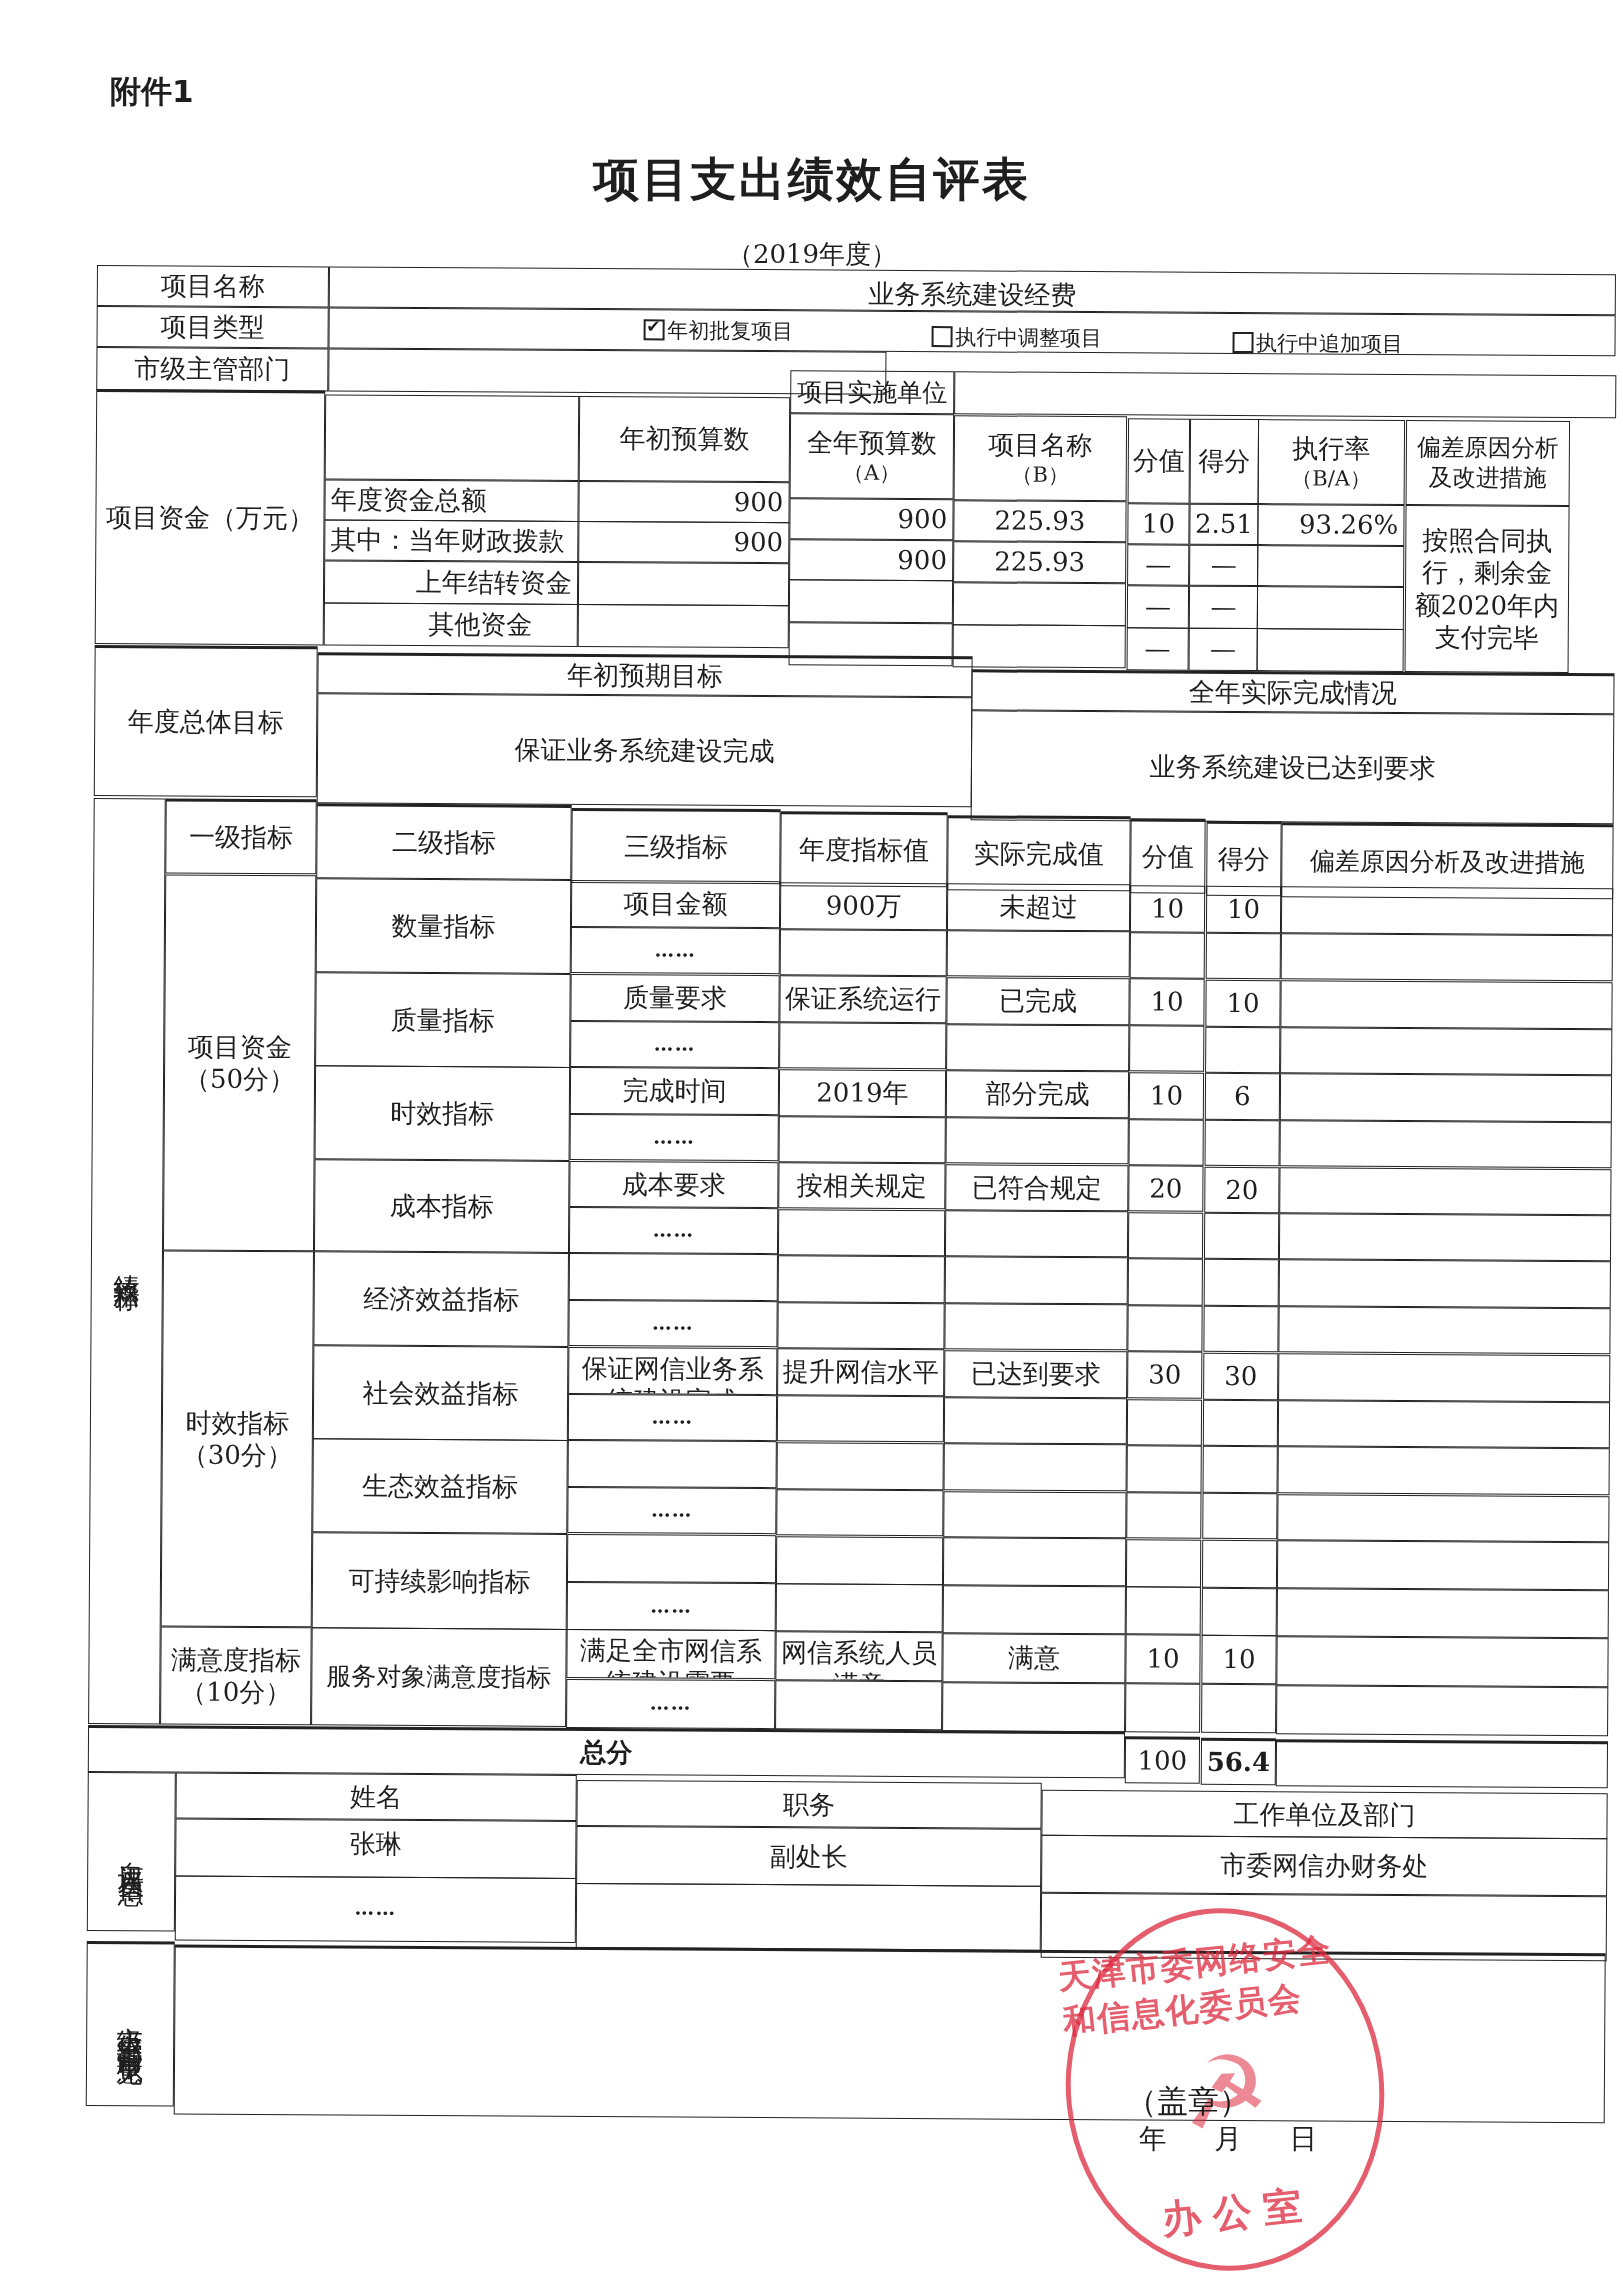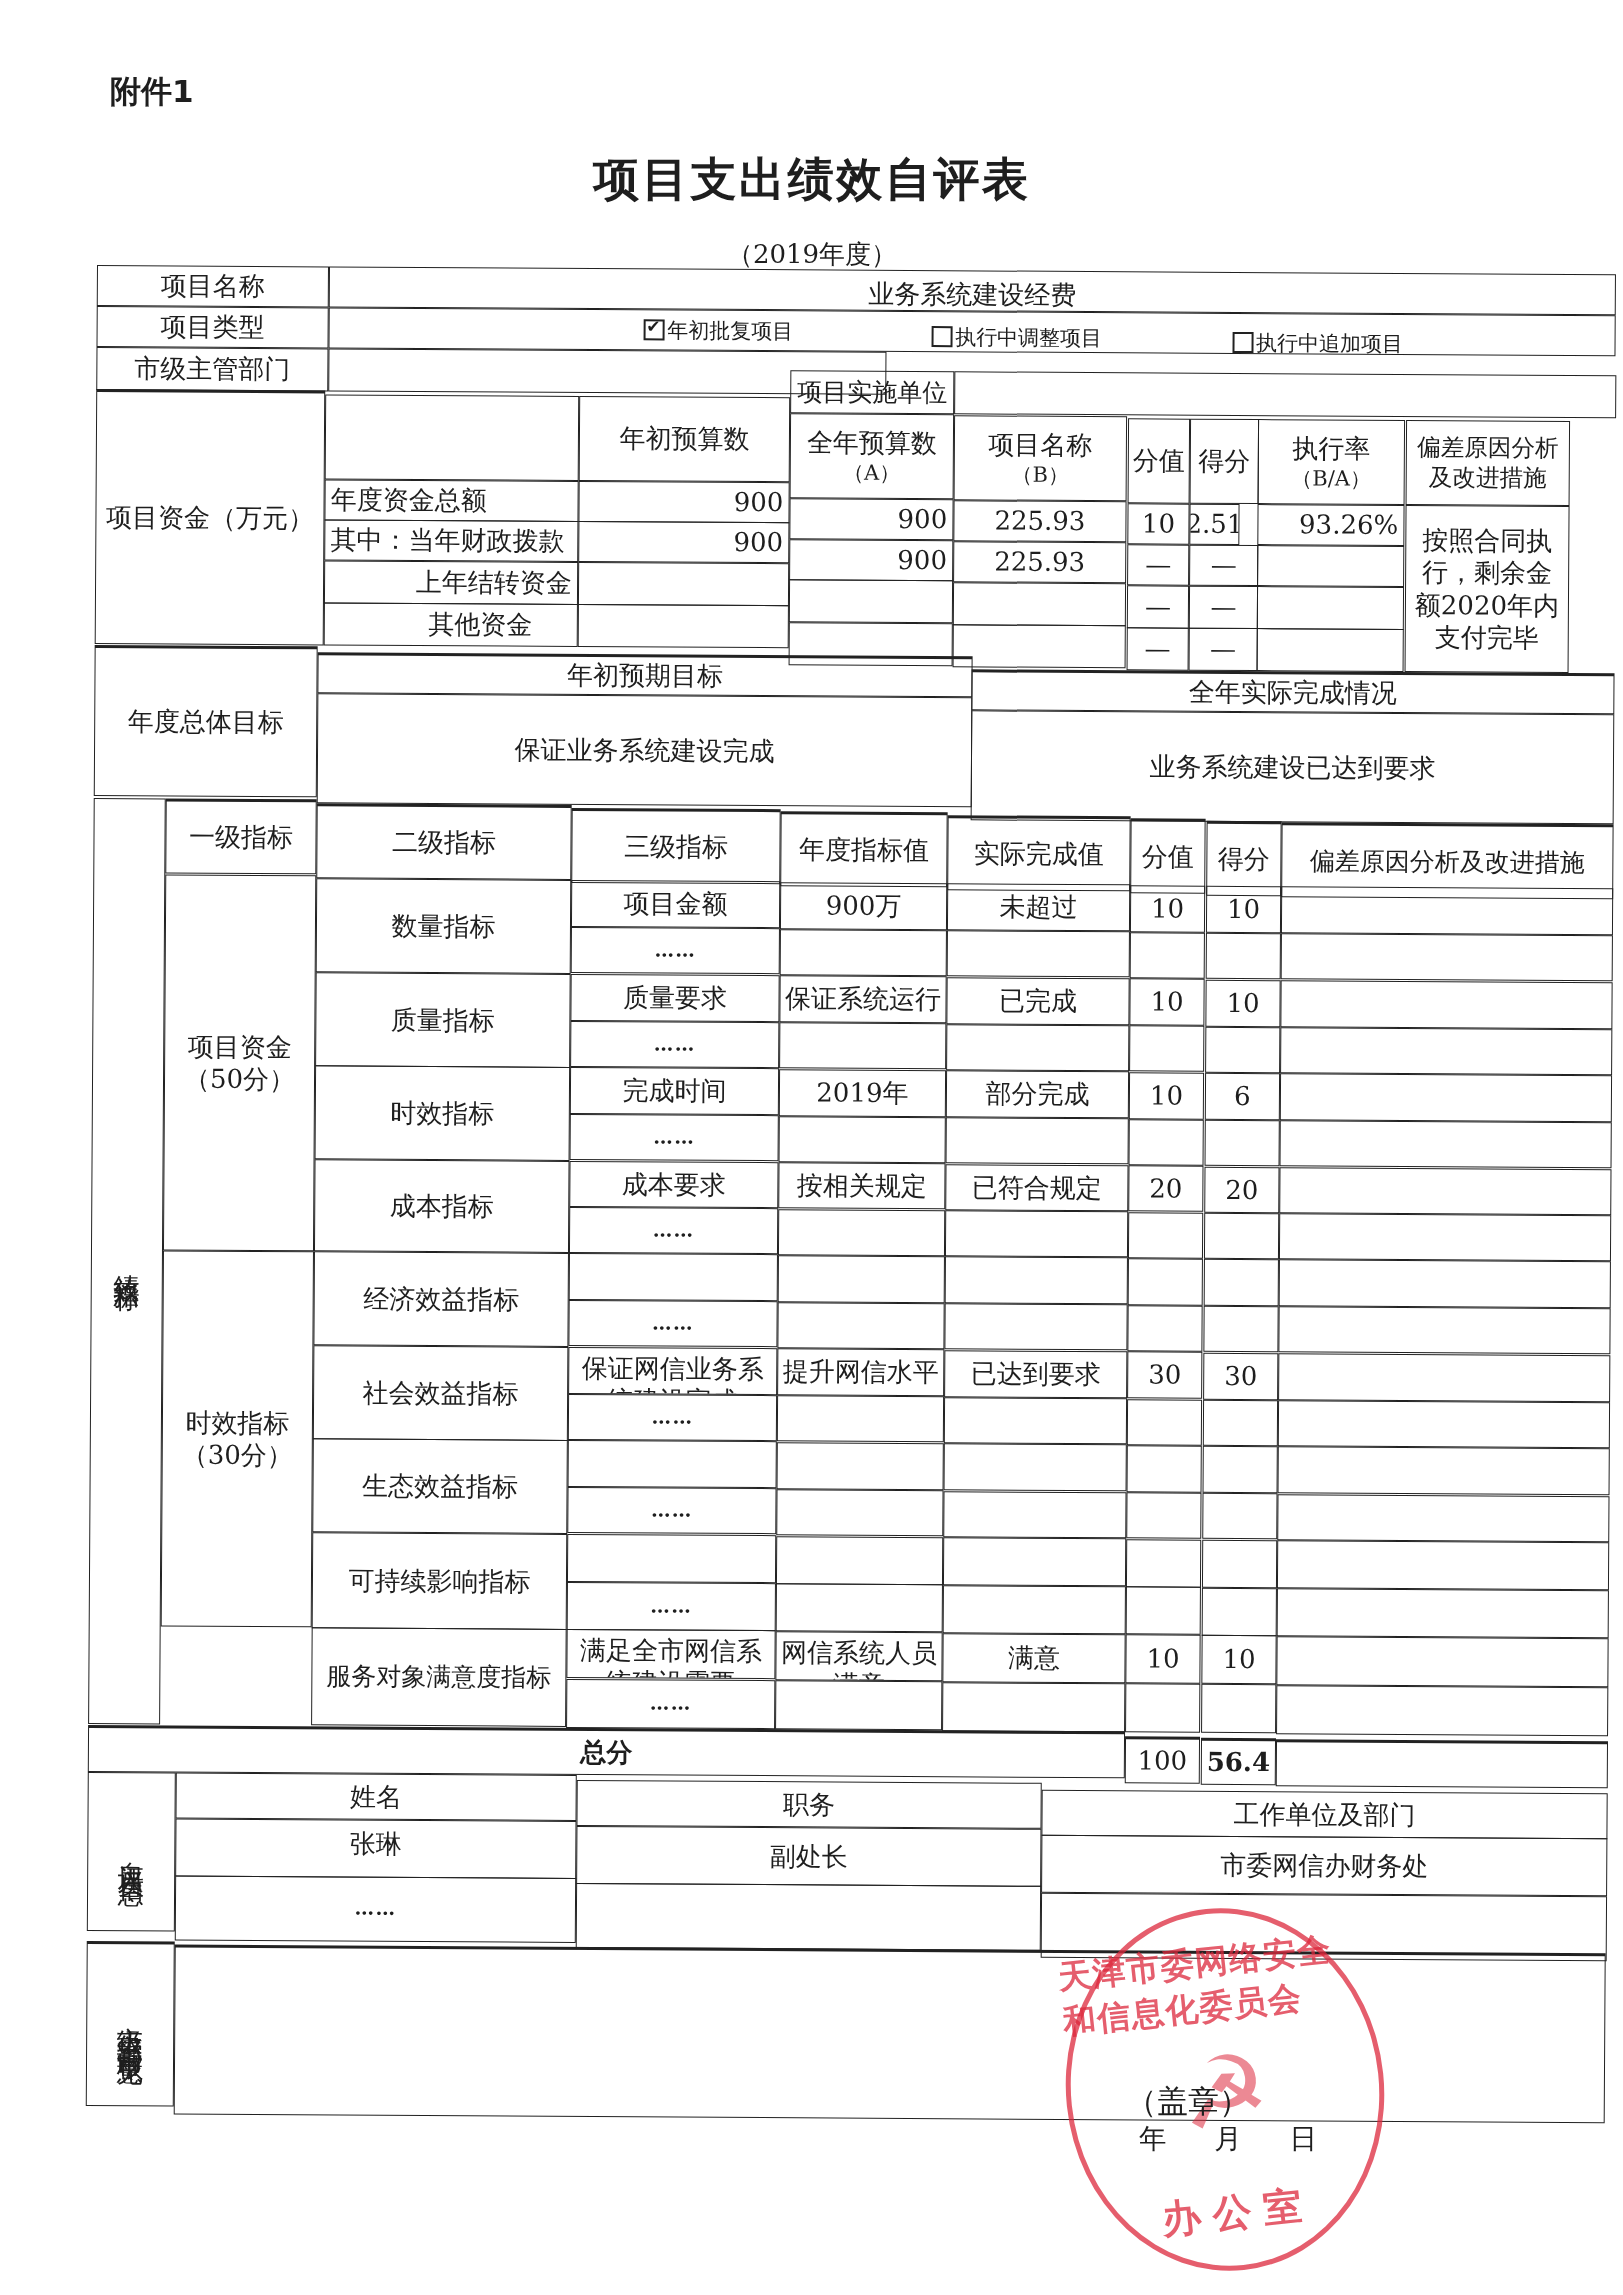--- a/index.html
+++ b/index.html
@@ -93,21 +93,21 @@
     <span>执行率</span>
     <span class="small">（B/A）</span>
   </div>
   <div class="c" style="left:1310px;top:147px;width:164px;height:85px;font-size:23.6px;">偏差原因分析及改进措施</div>
 
   <div class="c left" style="left:229px;top:213px;width:254px;height:41px;">年度资金总额</div>
   <div class="c right" style="left:483px;top:213px;width:211px;height:41px;">900</div>
   <div class="c right" style="left:694px;top:229px;width:164px;height:41px;">900</div>
   <div class="c" style="left:858px;top:230px;width:173px;height:41px;">225.93</div>
   <div class="c" style="left:1032px;top:232px;width:62px;height:41px;">10</div>
-  <div class="c" style="left:1094px;top:232px;width:50px;height:41px;">2.51</div>
+  <div class="c" style="left:1094px;top:232px;width:69px;height:41px;">2.51</div>
   <div class="c right" style="left:1162px;top:232px;width:147px;height:41px;">93.26%</div>
 
   <div class="c left" style="left:229px;top:253px;width:254px;height:41px;">其中：当年财政拨款</div>
   <div class="c right" style="left:483px;top:253px;width:211px;height:41px;">900</div>
   <div class="c right" style="left:694px;top:270px;width:164px;height:41px;">900</div>
   <div class="c" style="left:858px;top:271px;width:173px;height:41px;">225.93</div>
   <div class="c" style="left:1032px;top:273px;width:62px;height:41px;">—</div>
   <div class="c" style="left:1094px;top:273px;width:69px;height:41px;">—</div>
   <div class="c" style="left:1162px;top:273px;width:147px;height:41px;"></div>
 
@@ -146,20 +146,24 @@
   <div class="c thick-t" style="left:1113px;top:549px;width:75px;height:75px;">得分</div>
   <div class="c thick-t" style="left:1188px;top:550px;width:332px;height:75px;font-size:25px;">偏差原因分析及改进措施</div>
 
   <div class="c" style="left:72px;top:609px;width:151px;height:376px;flex-direction:column;">
     <span>项目资金</span>
     <span>（50分）</span>
   </div>
   <div class="c" style="left:72px;top:985px;width:151px;height:376px;flex-direction:column;">
     <span>时效指标</span>
     <span>（30分）</span>
+  </div>
+  <div class="c" style="left:72px;top:1361px;width:151px;height:98px;flex-direction:column;">
+    <span>满意度指标</span>
+    <span>（10分）</span>
   </div>
 
   <div class="c" style="left:223px;top:612px;width:255px;height:94px;">数量指标</div>
   <div class="c" style="left:223px;top:706px;width:255px;height:94px;">质量指标</div>
   <div class="c" style="left:223px;top:799px;width:255px;height:94px;">时效指标</div>
   <div class="c" style="left:223px;top:893px;width:255px;height:92px;">成本指标</div>
   <div class="c" style="left:223px;top:985px;width:255px;height:94px;">经济效益指标</div>
   <div class="c" style="left:223px;top:1079px;width:255px;height:94px;">社会效益指标</div>
   <div class="c" style="left:223px;top:1172px;width:255px;height:94px;">生态效益指标</div>
   <div class="c" style="left:223px;top:1266px;width:255px;height:96px;">可持续影响指标</div>

